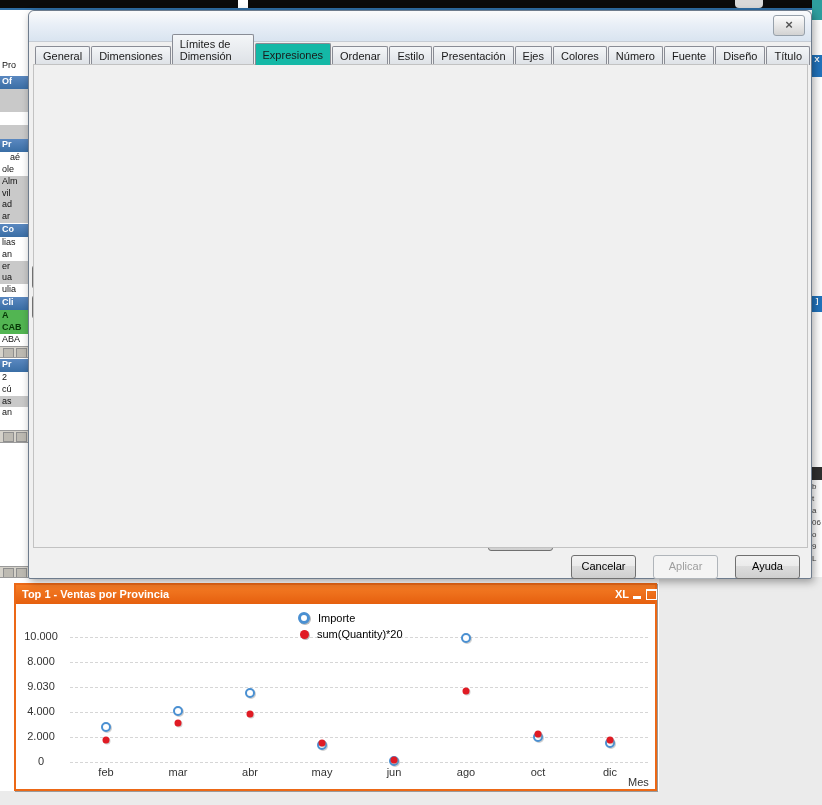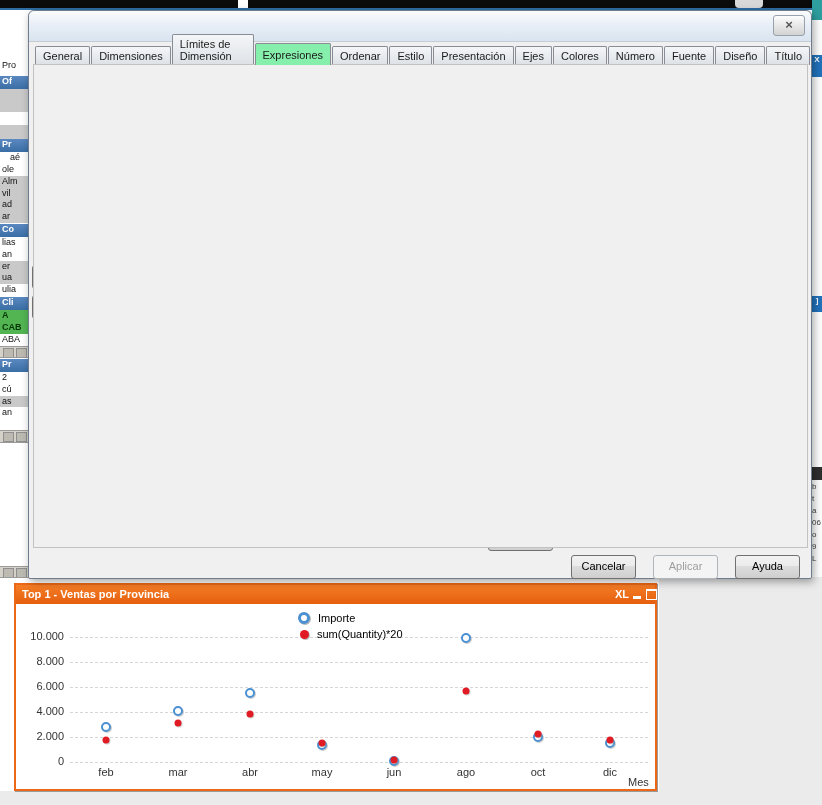--- a/index.html
+++ b/index.html
@@ -27,21 +27,21 @@
           border:1px solid #6e7c8d;border-radius:6px 6px 2px 2px;box-shadow:2px 3px 8px rgba(0,0,0,.35)}
   .dlg-titlebar{position:absolute;left:0;top:0;right:0;height:30px;border-radius:6px 6px 0 0;
                 background:linear-gradient(#fafbfc,#e9eff7 45%,#d9e4f0);border-bottom:1px solid #c6ccd4}
   .dlg-title{position:absolute;left:12px;top:8px;font-size:12px;color:#1f1f1f}
   .dlg-close{position:absolute;left:744px;top:4px;width:30px;height:19px;border:1px solid #97a1ab;border-radius:3px;
              background:linear-gradient(#fdfdfd,#e8e8e8 50%,#d2d2d2);text-align:center;line-height:17px;
              font-weight:bold;color:#555;font-size:13px}
   .tabstrip{position:absolute;left:6px;top:32px;height:22px;display:flex;align-items:flex-end}
   .tab{border:1px solid #898c95;border-bottom:none;border-radius:2px 2px 0 0;margin-right:1px;
        background:linear-gradient(#f4f6f8,#dde1e6);padding:3px 7px 3px 7px;font-size:11px;color:#1a1a1a}
-  .tab.active{background:#86efac;padding-top:5px;padding-bottom:4px;position:relative;z-index:3}
+  .tab.active{background:#14b8a6;padding-top:5px;padding-bottom:4px;position:relative;z-index:3}
   .tabpage{position:absolute;left:4px;top:53px;width:773px;height:482px;border:1px solid #c2c2c2;background:#f0f0f0;z-index:1}
   
   .listbox{background:#fff;border:1px solid #828790}
   .xitem{height:17px;display:flex;align-items:center;gap:4px;padding:1px 2px}
   .expander{width:9px;height:9px;border:1px solid #848484;background:#fff;font-size:8px;line-height:7px;text-align:center;color:#333;flex:none}
   .xic{width:13px;height:12px;position:relative;flex:none}
   .xic .dot{position:absolute;left:0;top:2px;width:5px;height:5px;border-radius:50%;background:#3a66c8}
   .xic .x{position:absolute;right:0;top:-4px;color:#d42020;font-weight:bold;font-size:9px}
   .xic .sq{position:absolute;left:4px;bottom:0;width:4px;height:4px;background:#3aa03a}
   .xlabel{padding:0 3px;line-height:15px}
@@ -80,21 +80,21 @@
   .gray-right{position:absolute;left:659px;top:577px;width:163px;height:228px;background:#ebebeb}
   .gray-bottom{position:absolute;left:0px;top:791px;width:822px;height:14px;background:#ebebeb}
   .chartwin{position:absolute;left:14px;top:583px;width:643px;height:208px;border:2px solid #ec6816;background:#fff;box-sizing:border-box;box-shadow:1px 1px 0 #9a9a9a}
   .cw-titlebar{position:absolute;left:0;top:0;right:0;height:19px;background:linear-gradient(#f57d26,#e55f0e);color:#fff;font-weight:bold;font-size:11px}
   .cw-title{position:absolute;left:6px;top:3px}
   .cw-xl{position:absolute;left:599px;top:3px;font-weight:bold}
   .cw-min{position:absolute;left:617px;top:11px;width:8px;height:3px;background:#fff}
   .cw-max{position:absolute;left:630px;top:4px;width:9px;height:8px;border:1px solid #fff;border-top:2px solid #fff}
   .cw-content{position:absolute;left:0;top:19px;right:0;bottom:0;background:#fff;overflow:hidden}
   .grid{position:absolute;height:0;border-top:1px dashed #d6d6d6}
-  .ylab{position:absolute;left:2px;width:46px;text-align:right;color:#333;font-size:11px}
+  .ylab{position:absolute;left:2px;width:46px;text-align:center;color:#333;font-size:11px}
   .xlab{position:absolute;top:162px;width:50px;text-align:center;color:#333;font-size:11px}
   .pt{position:absolute;border-radius:50%;transform:translate(-50%,-50%)}
   .pt-open{width:6px;height:6px;border:2px solid #4a90d2;background:#fff;box-shadow:1px 1px 0 rgba(150,150,150,.45)}
   .pt-fill{width:7px;height:7px;box-shadow:1px 1px 0 rgba(150,150,150,.45)}
   .legend-row{position:absolute;display:flex;align-items:center;gap:8px}
   .leg-open{width:6px;height:6px;border:3px solid #4a90d2;border-radius:50%;background:#fff;box-shadow:1px 1px 0 rgba(120,120,120,.5)}
   .leg-fill{width:9px;height:9px;border-radius:50%;box-shadow:1px 1px 0 rgba(120,120,120,.5);margin-left:2px}
   .mes{position:absolute;color:#333;font-size:11px}
 </style>
 </head>
@@ -162,21 +162,21 @@
   </div>
   <div class="cw-content">
     <div id="chart-plot" style="position:absolute;left:0;top:0;right:0;bottom:0">
         <div class="grid" style="left: 54px; width: 578px; top: 158px;"></div>
         <div class="ylab" style="top: 151px;">0</div>
         <div class="grid" style="left: 54px; width: 578px; top: 133px;"></div>
         <div class="ylab" style="top: 126px;">2.000</div>
         <div class="grid" style="left: 54px; width: 578px; top: 108px;"></div>
         <div class="ylab" style="top: 101px;">4.000</div>
         <div class="grid" style="left: 54px; width: 578px; top: 83px;"></div>
-        <div class="ylab" style="top: 76px;">6.000</div>
+        <div class="ylab" style="top: 76px;">9.030</div>
         <div class="grid" style="left: 54px; width: 578px; top: 58px;"></div>
         <div class="ylab" style="top: 51px;">8.000</div>
         <div class="grid" style="left: 54px; width: 578px; top: 33px;"></div>
         <div class="ylab" style="top: 26px;">10.000</div>
         <div class="xlab" style="left: 65px;">feb</div>
         <div class="xlab" style="left: 137px;">mar</div>
         <div class="xlab" style="left: 209px;">abr</div>
         <div class="xlab" style="left: 281px;">may</div>
         <div class="xlab" style="left: 353px;">jun</div>
         <div class="xlab" style="left: 425px;">ago</div>

